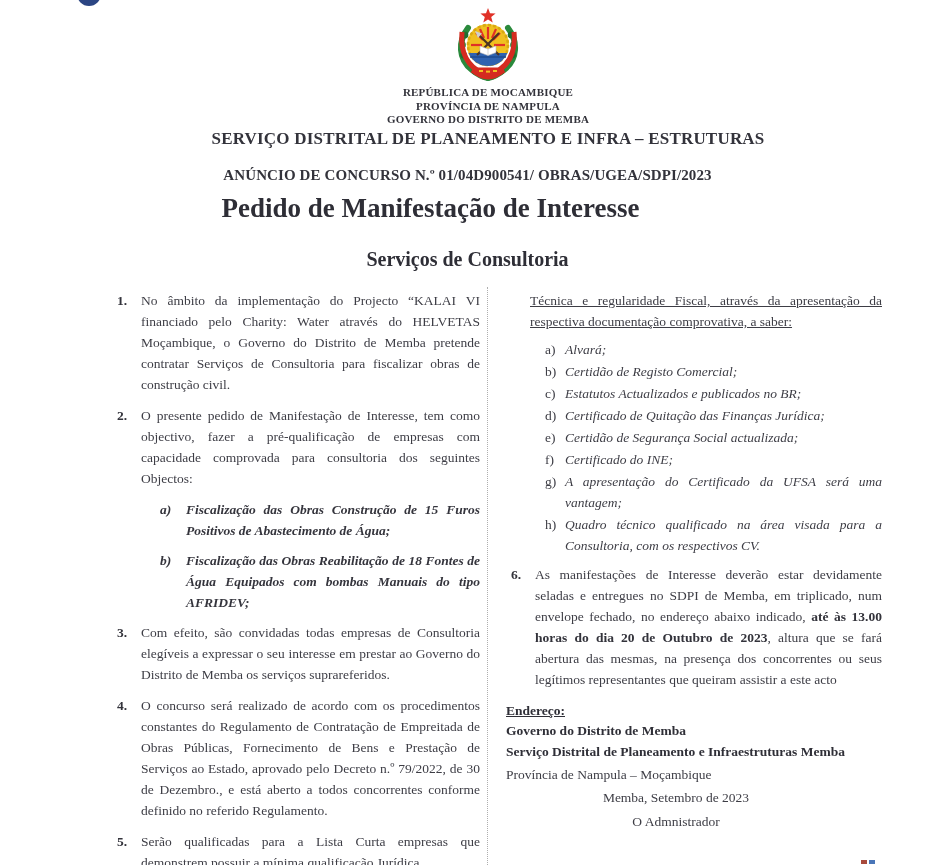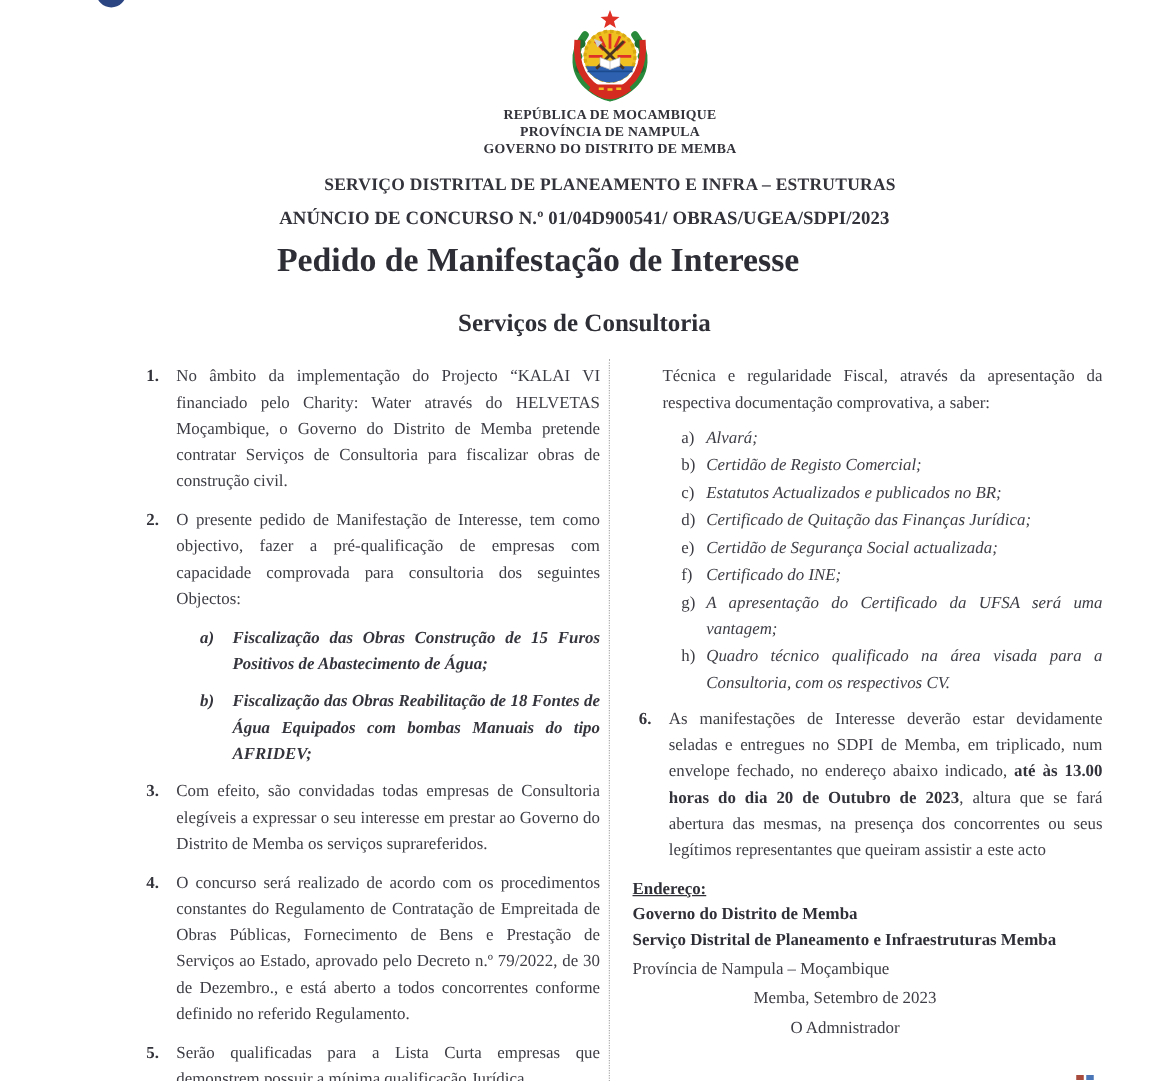--- a/index.html
+++ b/index.html
@@ -8,40 +8,40 @@
   .doc {
     position:relative; width:935px; height:865px; background:#fff; overflow:hidden;
     font-family:"Liberation Serif","DejaVu Serif",serif; color:#3d3d45;
   }
   .blue-circle { position:absolute; left:77px; top:-18px; width:24px; height:24px;
     border-radius:50%; background:#2b4583; }
   .emblem { position:absolute; left:452px; top:5px; width:72px; height:78px; }
   .gov-header { position:absolute; left:88px; top:86px; width:800px; text-align:center;
     font-weight:bold; color:#33333b; }
   .gov-line { font-size:11px; line-height:13.5px; letter-spacing:0.2px; }
-  .gov-line.wide { font-size:14px; line-height:14px; margin-top:15px; }
+  .gov-line.wide { font-size:17px; line-height:14px; margin-top:5px; }
   .announcement { position:absolute; left:0; top:167px; width:935px; text-align:center;
     font-weight:bold; font-size:15px; color:#33333b; letter-spacing:0.1px; }
   .title { position:absolute; left:0; top:193px; width:861px; text-align:center;
     font-weight:bold; font-size:27px; color:#2e2e36; }
   .subtitle { position:absolute; left:0; top:248px; width:935px; text-align:center;
     font-weight:bold; font-size:20px; color:#2e2e36; }
   .divider { position:absolute; left:487px; top:287px; height:578px; width:0;
     border-left:1px dotted #aeaeae; }
   .col { position:absolute; top:290px; font-size:13.5px; line-height:21px; }
   .col-left  { left:112px; width:368px; }
   .col-right { left:506px; width:376px; }
   .item { display:flex; margin-bottom:10px; }
   .num { font-weight:bold; width:29px; flex:none; padding-left:5px; color:#33333b; }
   .itxt { flex:1; text-align:justify; }
   .subitem { display:flex; margin-left:48px; margin-bottom:9px;
     font-weight:bold; font-style:italic; color:#35353d; }
   .subitem .marker { width:26px; flex:none; }
   .subitem .itxt { flex:1; }
-  .cont { margin-left:24px; text-align:justify; margin-bottom:7px; }
+  .cont { margin-left:24px; text-align:justify; margin-bottom:7px;text-decoration:underline; }
   .docs { margin-left:39px; margin-bottom:8px; }
   .doc-row { display:flex; font-style:italic; margin-bottom:1px; }
   .doc-row .marker { width:20px; flex:none; font-style:normal; }
   .b { font-weight:bold; color:#33333b; }
   .address { margin-top:8px; }
   .addr-label { font-weight:bold; text-decoration:underline; line-height:21px; color:#2f2f37; }
   .addr-bold { font-weight:bold; line-height:20.5px; color:#2f2f37; }
   .addr-reg { line-height:20.5px; margin-top:3px; }
   .signature { margin-top:2px; width:340px; text-align:center; }
   .sig-line { line-height:20px; margin-bottom:4px; }

